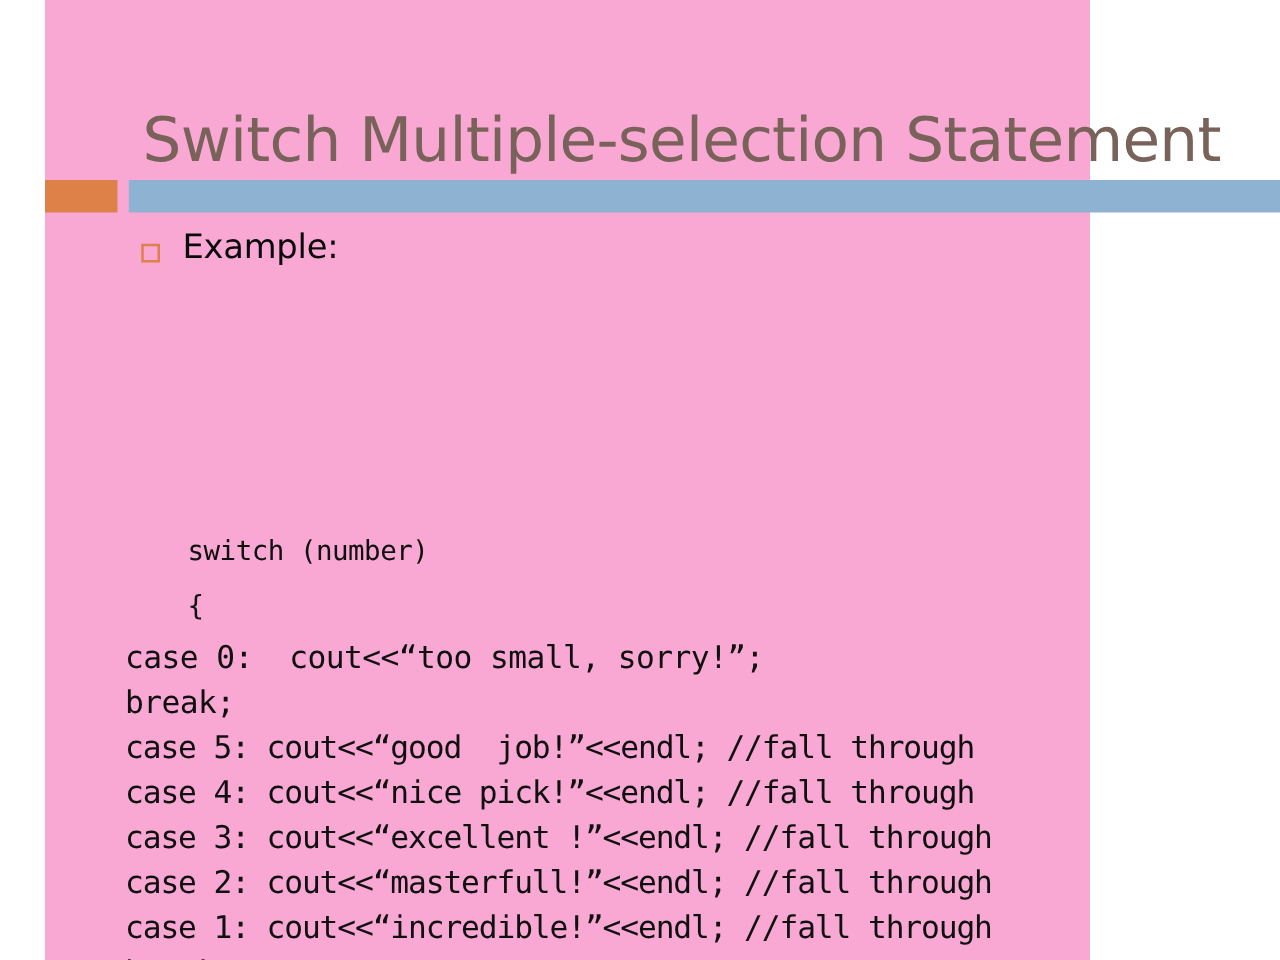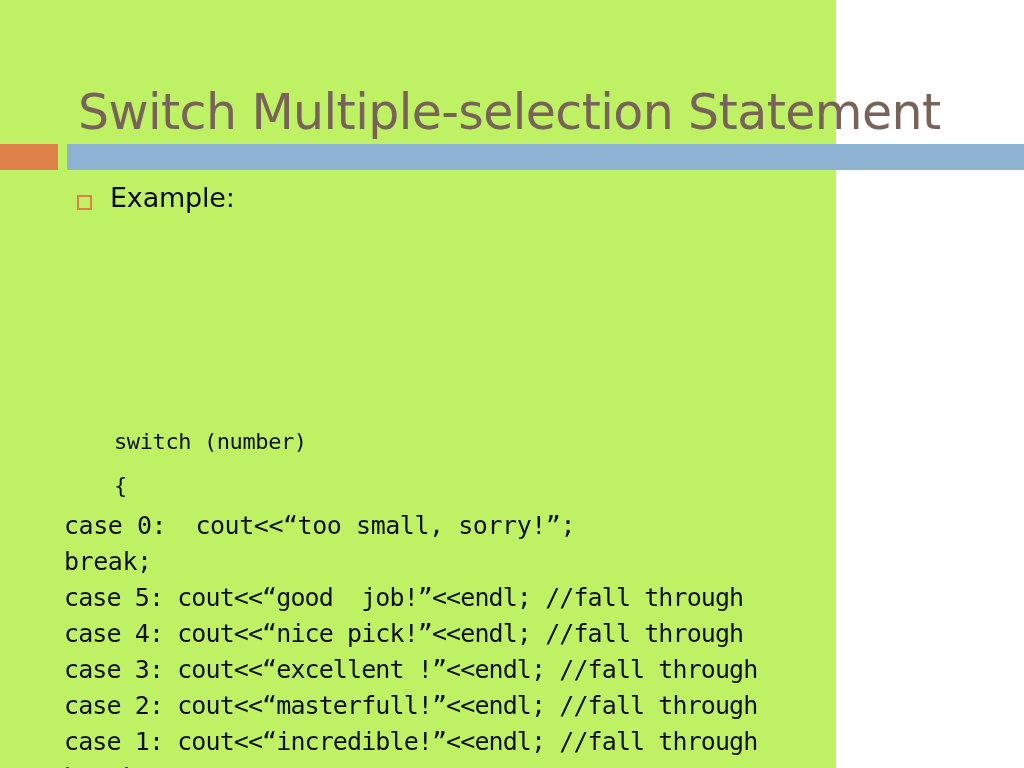--- a/index.html
+++ b/index.html
@@ -12,21 +12,22 @@
     height: 768px;
     background: #ffffff;
     font-family: "Liberation Sans", sans-serif;
     overflow: hidden;
   }
 
   .slide {
     position: relative;
     width: 836px;
     height: 768px;
-    background: #bef264;
+    background: #f9a8d4;
+    margin-left: 36px;
   }
 
   
   .slide-title {
     position: absolute;
     left: 78px;
     top: 52px;
     width: 900px;
     font-family: "DejaVu Sans", sans-serif;
     font-size: 49px;

